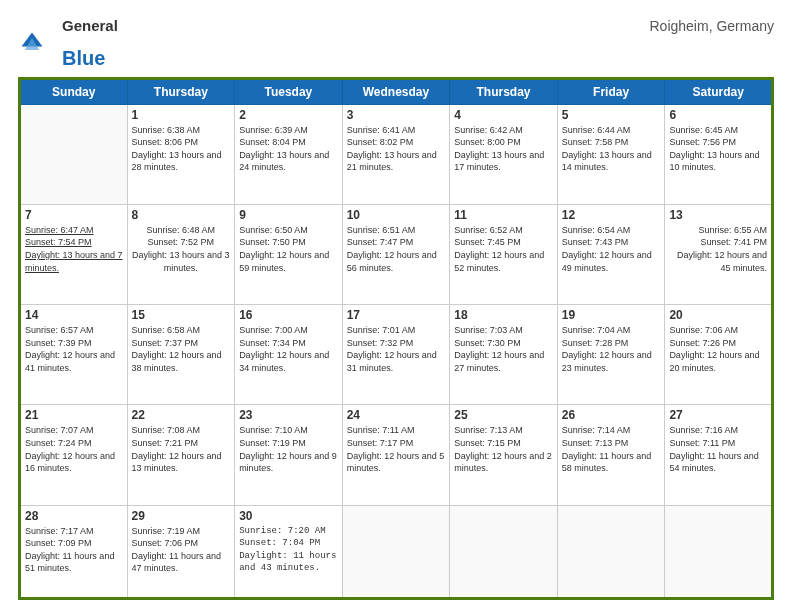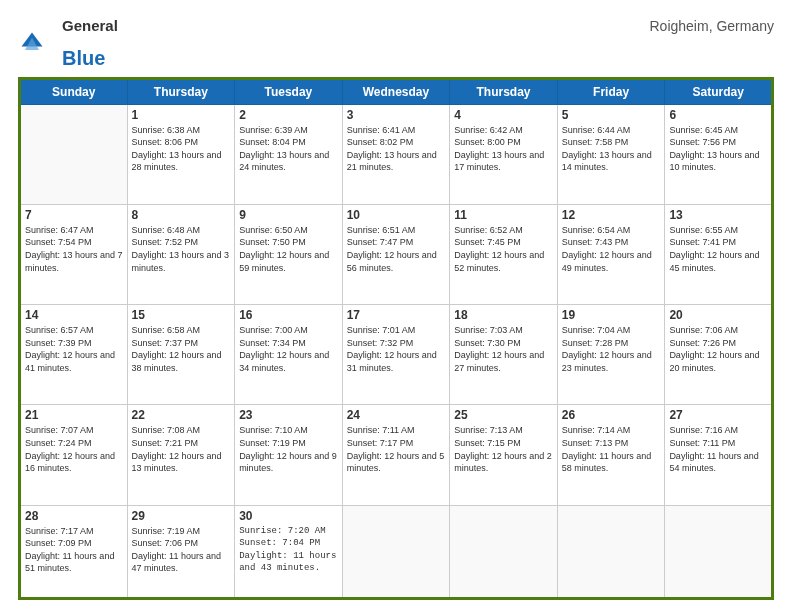--- a/index.html
+++ b/index.html
@@ -172,27 +172,27 @@
           <td>
             <span class="day-number">6</span>
             <div class="day-info" style="white-space: pre-line;">Sunrise: 6:45 AM
 Sunset: 7:56 PM
 Daylight: 13 hours and 10 minutes.</div>
           </td>
         </tr>
         <tr>
           <td>
             <span class="day-number">7</span>
-            <div class="day-info" style="white-space: pre-line;">Sunrise: 6:47 AM
+            <div class="day-info" style="white-space: pre-line; text-decoration: underline;">Sunrise: 6:47 AM
 Sunset: 7:54 PM
 Daylight: 13 hours and 7 minutes.</div>
           </td>
           <td>
             <span class="day-number">8</span>
-            <div class="day-info" style="white-space: pre-line;">Sunrise: 6:48 AM
+            <div class="day-info" style="white-space: pre-line; text-align: center;">Sunrise: 6:48 AM
 Sunset: 7:52 PM
 Daylight: 13 hours and 3 minutes.</div>
           </td>
           <td>
             <span class="day-number">9</span>
             <div class="day-info" style="white-space: pre-line;">Sunrise: 6:50 AM
 Sunset: 7:50 PM
 Daylight: 12 hours and 59 minutes.</div>
           </td>
           <td>
@@ -208,21 +208,21 @@
 Daylight: 12 hours and 52 minutes.</div>
           </td>
           <td>
             <span class="day-number">12</span>
             <div class="day-info" style="white-space: pre-line;">Sunrise: 6:54 AM
 Sunset: 7:43 PM
 Daylight: 12 hours and 49 minutes.</div>
           </td>
           <td>
             <span class="day-number">13</span>
-            <div class="day-info" style="white-space: pre-line;">Sunrise: 6:55 AM
+            <div class="day-info" style="white-space: pre-line; text-align: right;">Sunrise: 6:55 AM
 Sunset: 7:41 PM
 Daylight: 12 hours and 45 minutes.</div>
           </td>
         </tr>
         <tr>
           <td>
             <span class="day-number">14</span>
             <div class="day-info" style="white-space: pre-line;">Sunrise: 6:57 AM
 Sunset: 7:39 PM
 Daylight: 12 hours and 41 minutes.</div>

